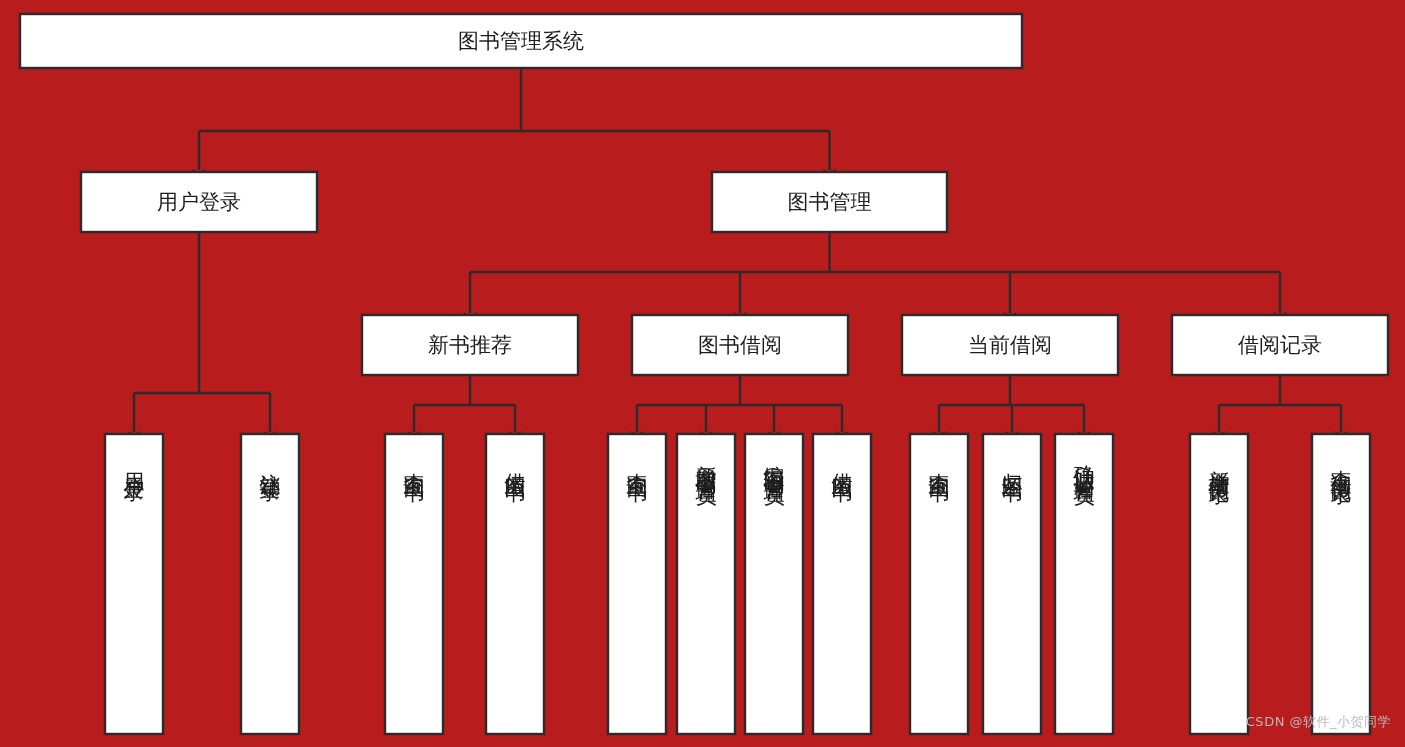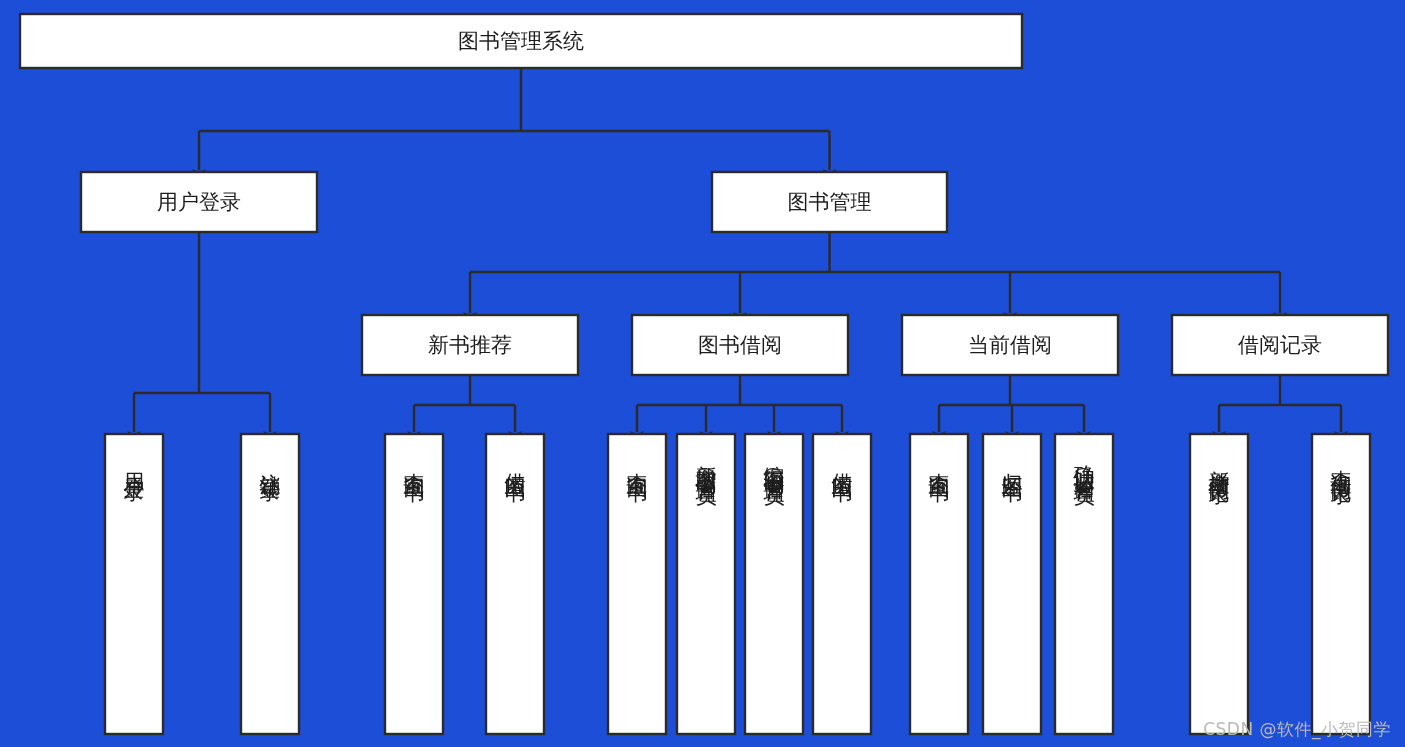--- a/index.html
+++ b/index.html
@@ -7,21 +7,21 @@
     padding: 0;
     background: #ffffff;
   }
   body {
     font-family: "DejaVu Sans", "Liberation Sans", sans-serif;
   }
   #canvas {
     position: relative;
     width: 1405px;
     height: 747px;
-    background: #1d4ed8;
+    background: #b91c1c;
     overflow: hidden;
   }
   svg.diagram {
     position: absolute;
     left: 0;
     top: 0;
     width: 1405px;
     height: 747px;
   }
   .node-rect {
@@ -51,23 +51,23 @@
     fill: none;
     stroke-linecap: butt;
   }
   .arrow-head {
     fill: #2b2b2b;
     stroke: none;
   }
   .watermark {
     position: absolute;
     right: 14px;
-    bottom: 6px;
-    font-family: "DejaVu Sans", "Liberation Sans", sans-serif;
-    font-size: 17px;
+    bottom: 16px;
+    font-family: "DejaVu Sans", "Liberation Sans", sans-serif;
+    font-size: 13px;
     color: #b9b9b9;
     white-space: nowrap;
     letter-spacing: 0.5px;
   }
 </style>
 </head>
 <body>
 
 <div id="canvas">
 

